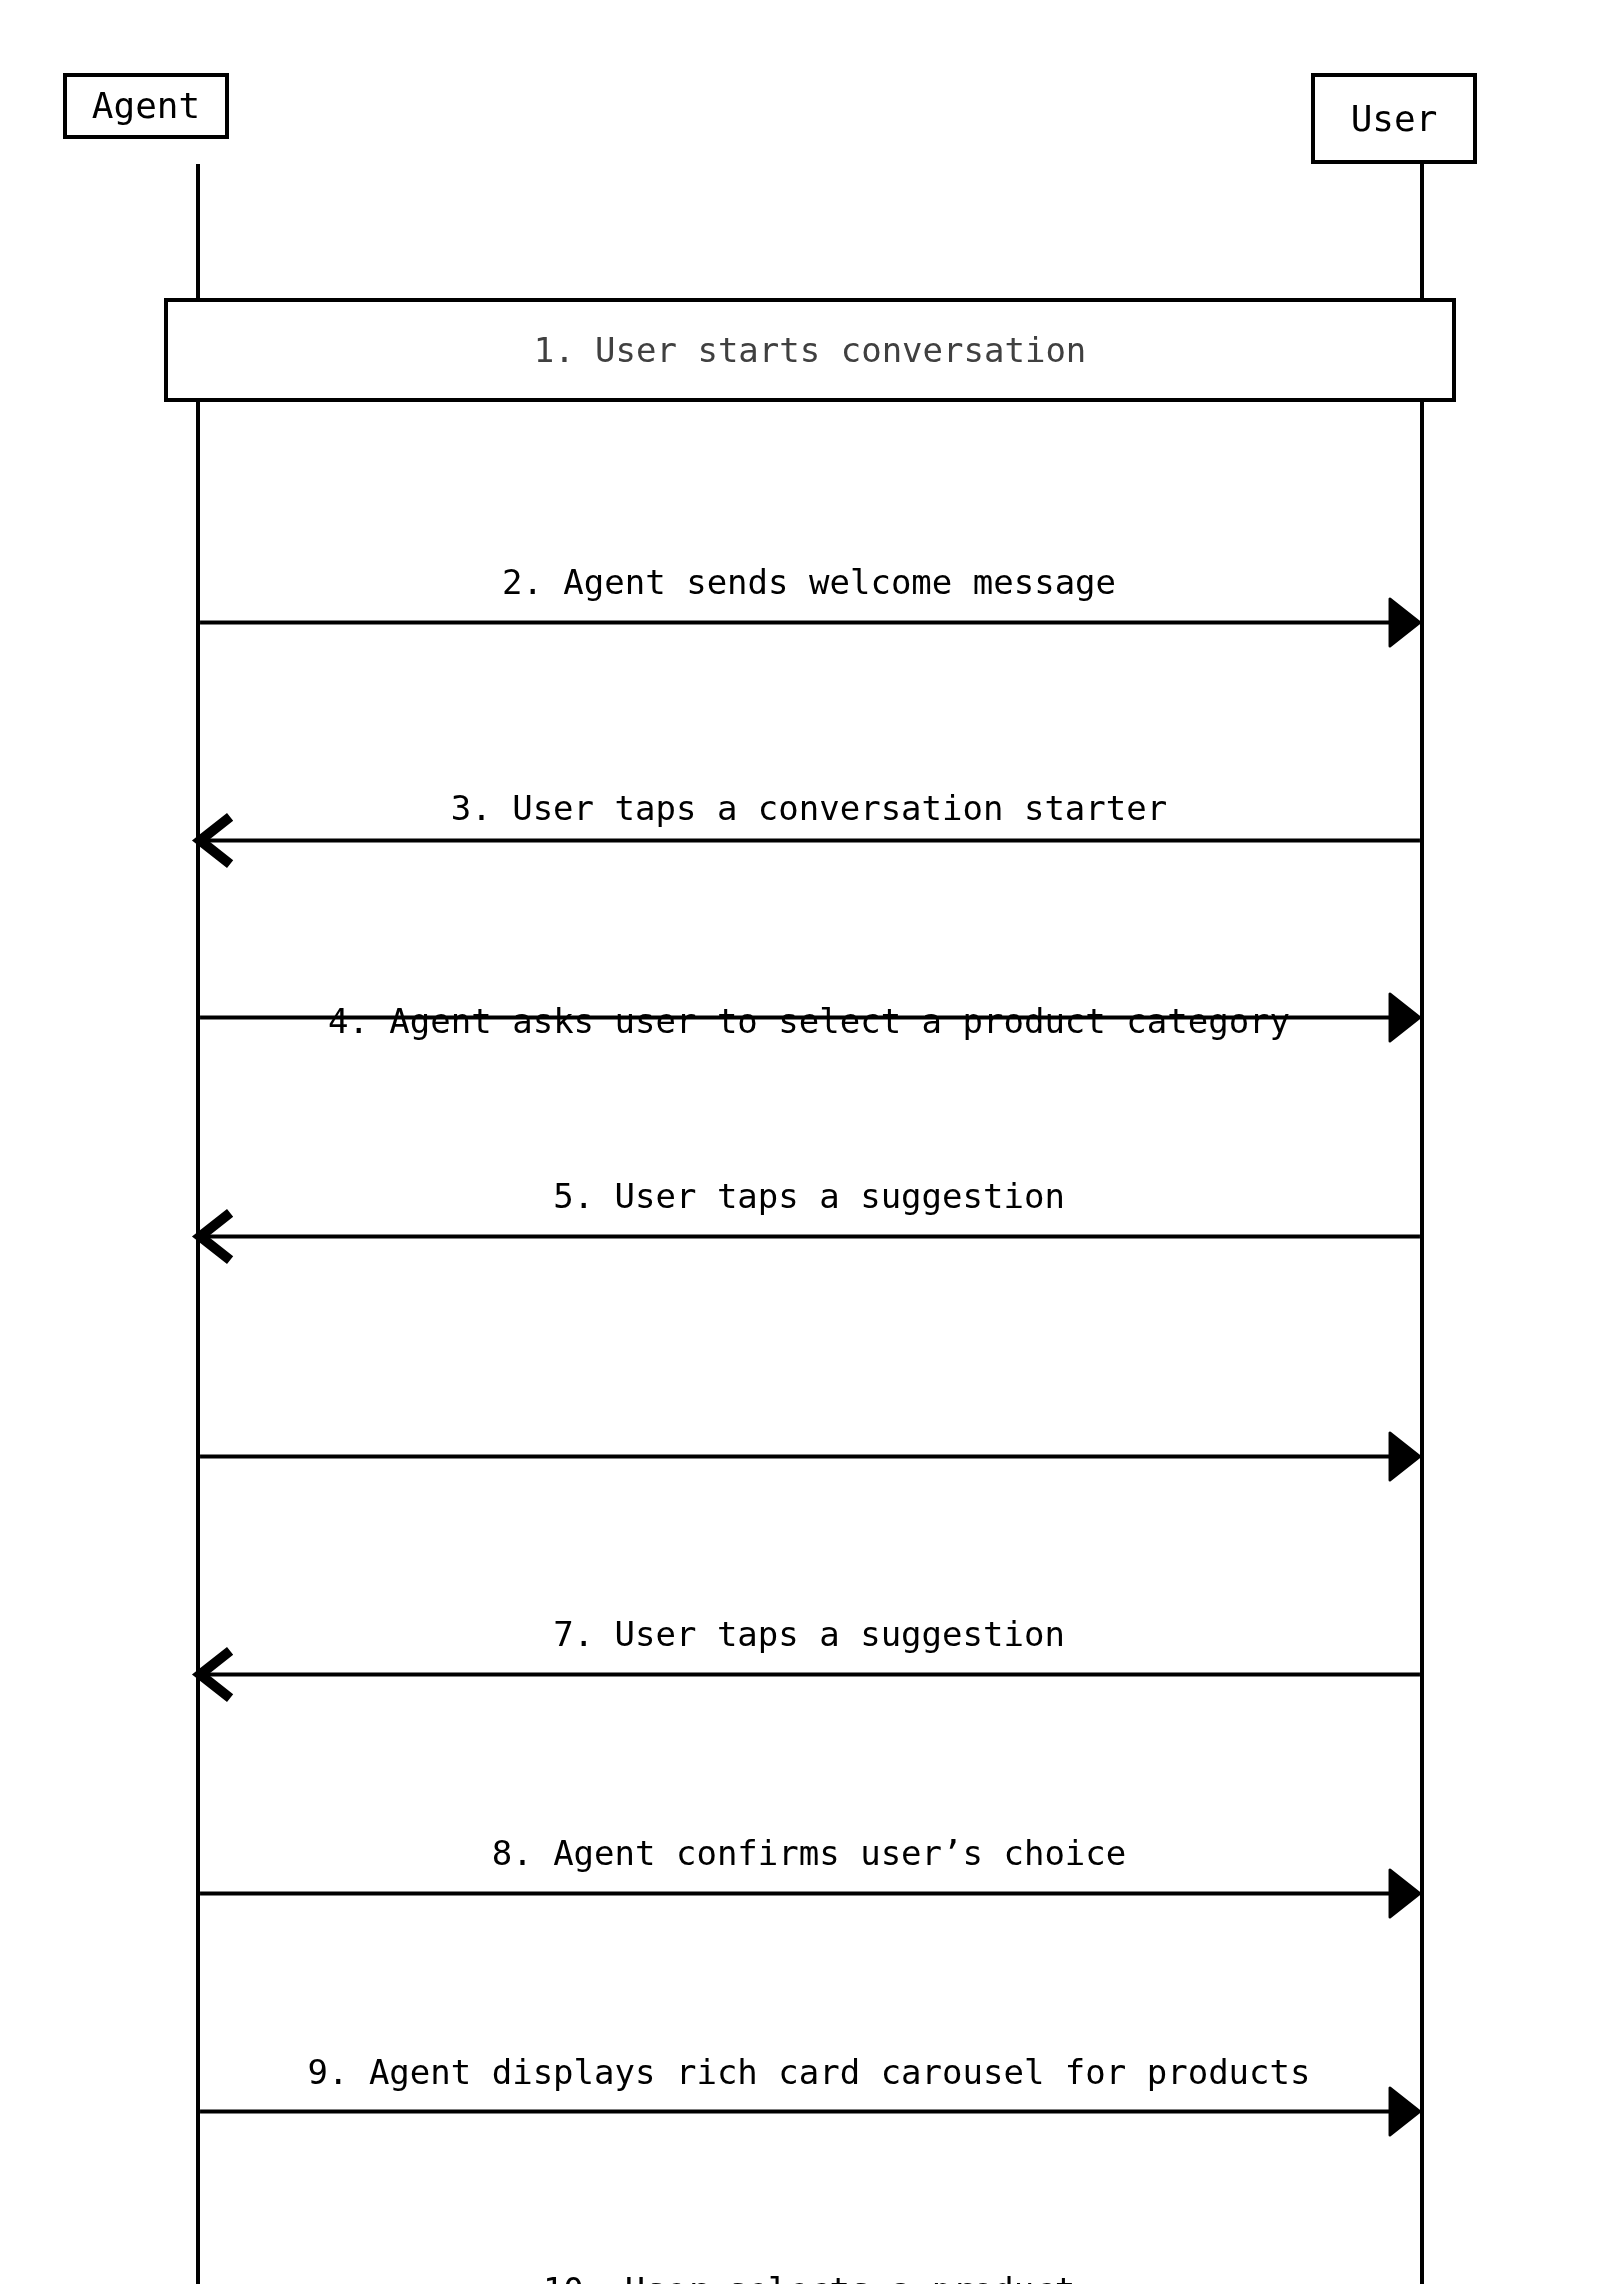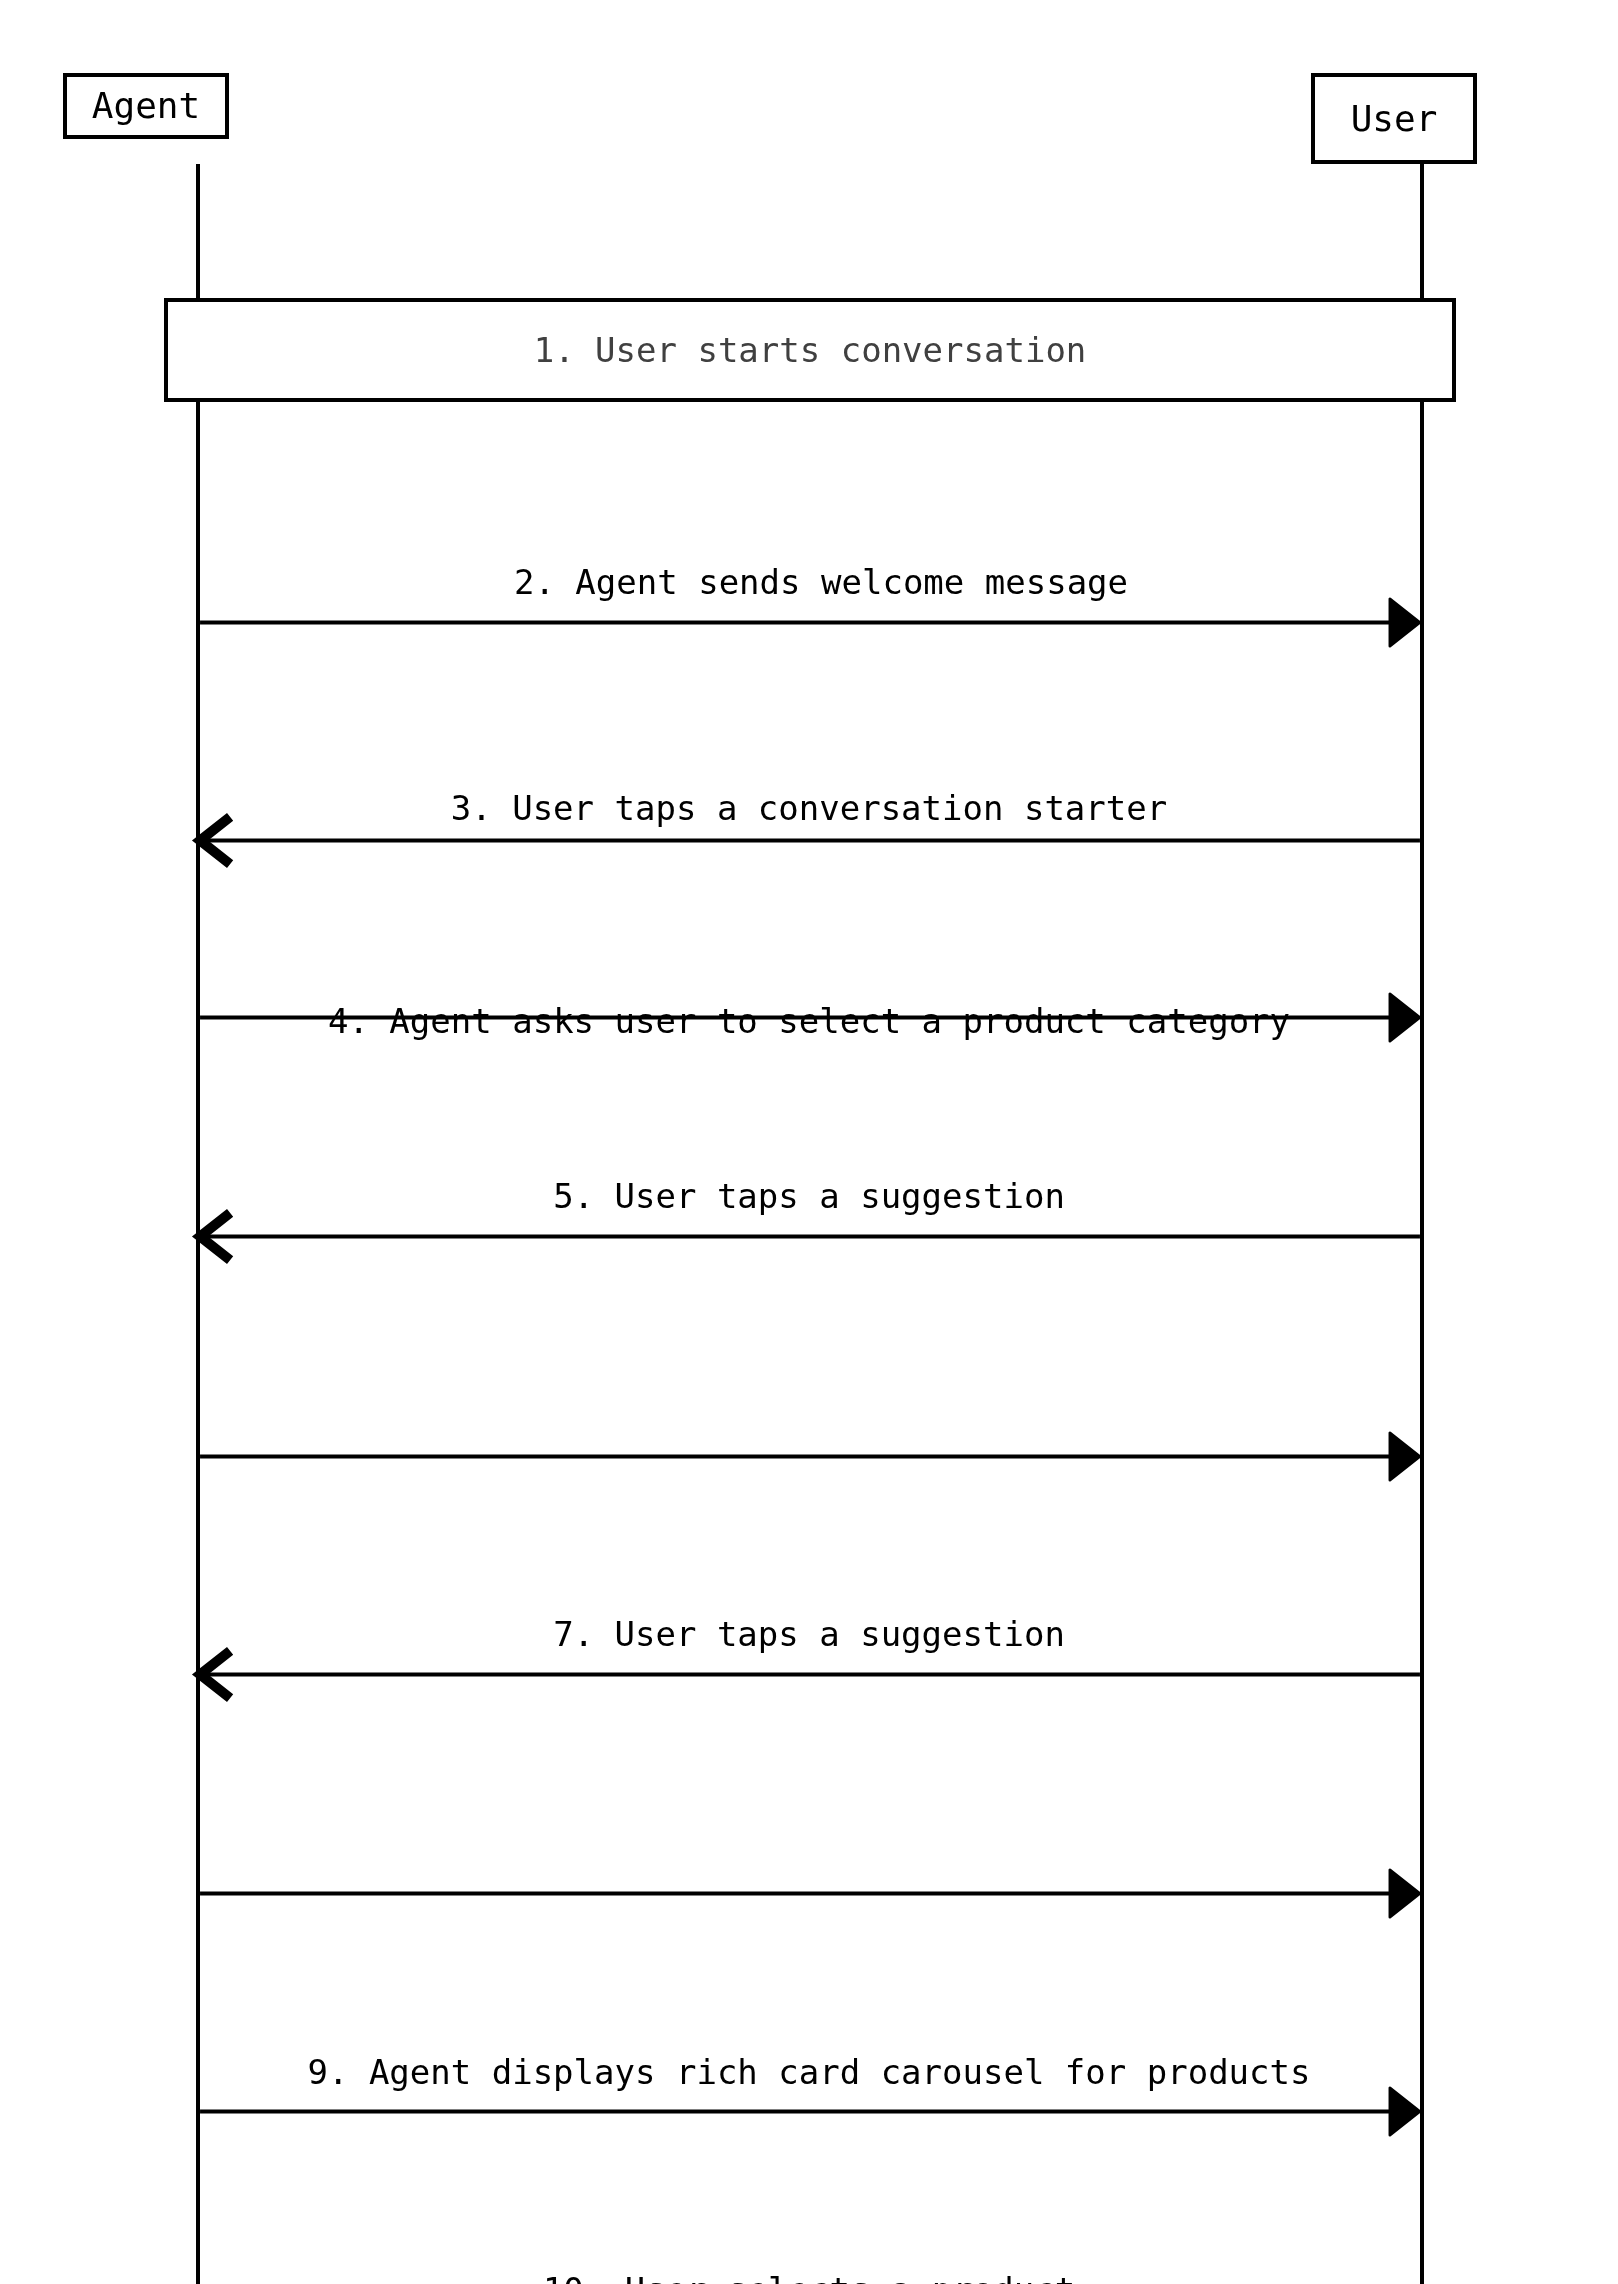--- a/index.html
+++ b/index.html
@@ -95,21 +95,21 @@
     <div class="lifeline" style="left: 1420px; top: 164px; height: 3033px;"></div>
     <div class="participant-box" style="left: 63px; top: 73px; width: 166px; height: 66px;">
       <span class="participant-label">Agent</span>
     </div>
     <div class="participant-box" style="left: 1311px; top: 73px; width: 166px; height: 91px;">
       <span class="participant-label">User</span>
     </div>
     <div class="note-box" style="left: 164px; top: 298px; width: 1292px; height: 104px;">
       <div class="note-label">1. User starts conversation</div>
     </div>
-    <div class="message-label" style="left: 809px; top: 562px; margin-left: 12px;"><div>2. Agent sends welcome message</div></div>
+    <div class="message-label" style="left: 809px; top: 562px;"><div>2. Agent sends welcome message</div></div>
     <div class="message-arrow" style="left: 198px; top: 597px; width: 1224px; height: 51px;">
       <svg width="1224" height="51" viewBox="0 0 2679 112">
         <line x1="0" y1="56" x2="2613" y2="56" stroke="#000000" stroke-width="9"></line>
         <path d="M 2679 56 L 2613 4 L 2613 108 Z" fill="#000000" stroke="#000000" stroke-width="6" stroke-linejoin="round"></path>
       </svg>
     </div>
     <div class="message-label" style="left: 809px; top: 780px; margin-top: 8px;"><div>3. User taps a conversation starter</div></div>
     <div class="message-arrow" style="left: 198px; top: 815px; width: 1224px; height: 51px;">
       <svg width="1224" height="51" viewBox="0 0 2679 112">
         <line x1="0" y1="56" x2="2679" y2="56" stroke="#000000" stroke-width="9"></line>
@@ -136,20 +136,21 @@
         <path d="M 2679 56 L 2613 4 L 2613 108 Z" fill="#000000" stroke="#000000" stroke-width="6" stroke-linejoin="round"></path>
       </svg>
     </div>
     <div class="message-label" style="left: 809px; top: 1614px;"><div>7. User taps a suggestion</div></div>
     <div class="message-arrow" style="left: 198px; top: 1649px; width: 1224px; height: 51px;">
       <svg width="1224" height="51" viewBox="0 0 2679 112">
         <line x1="0" y1="56" x2="2679" y2="56" stroke="#000000" stroke-width="9"></line>
         <path d="M 66 4 L 0 56 L 66 108" fill="none" stroke="#000000" stroke-width="22" stroke-linejoin="miter" stroke-linecap="butt"></path>
       </svg>
     </div>
+    <div class="message-label" style="left: 809px; top: 1833px;"><div>8. Agent confirms user’s choice</div></div>
     <div class="message-arrow" style="left: 198px; top: 1868px; width: 1224px; height: 51px;">
       <svg width="1224" height="51" viewBox="0 0 2679 112">
         <line x1="0" y1="56" x2="2613" y2="56" stroke="#000000" stroke-width="9"></line>
         <path d="M 2679 56 L 2613 4 L 2613 108 Z" fill="#000000" stroke="#000000" stroke-width="6" stroke-linejoin="round"></path>
       </svg>
     </div>
     <div class="message-label" style="left: 809px; top: 2052px;"><div>9. Agent displays rich card carousel for products</div></div>
     <div class="message-arrow" style="left: 198px; top: 2086px; width: 1224px; height: 51px;">
       <svg width="1224" height="51" viewBox="0 0 2679 112">
         <line x1="0" y1="56" x2="2613" y2="56" stroke="#000000" stroke-width="9"></line>

